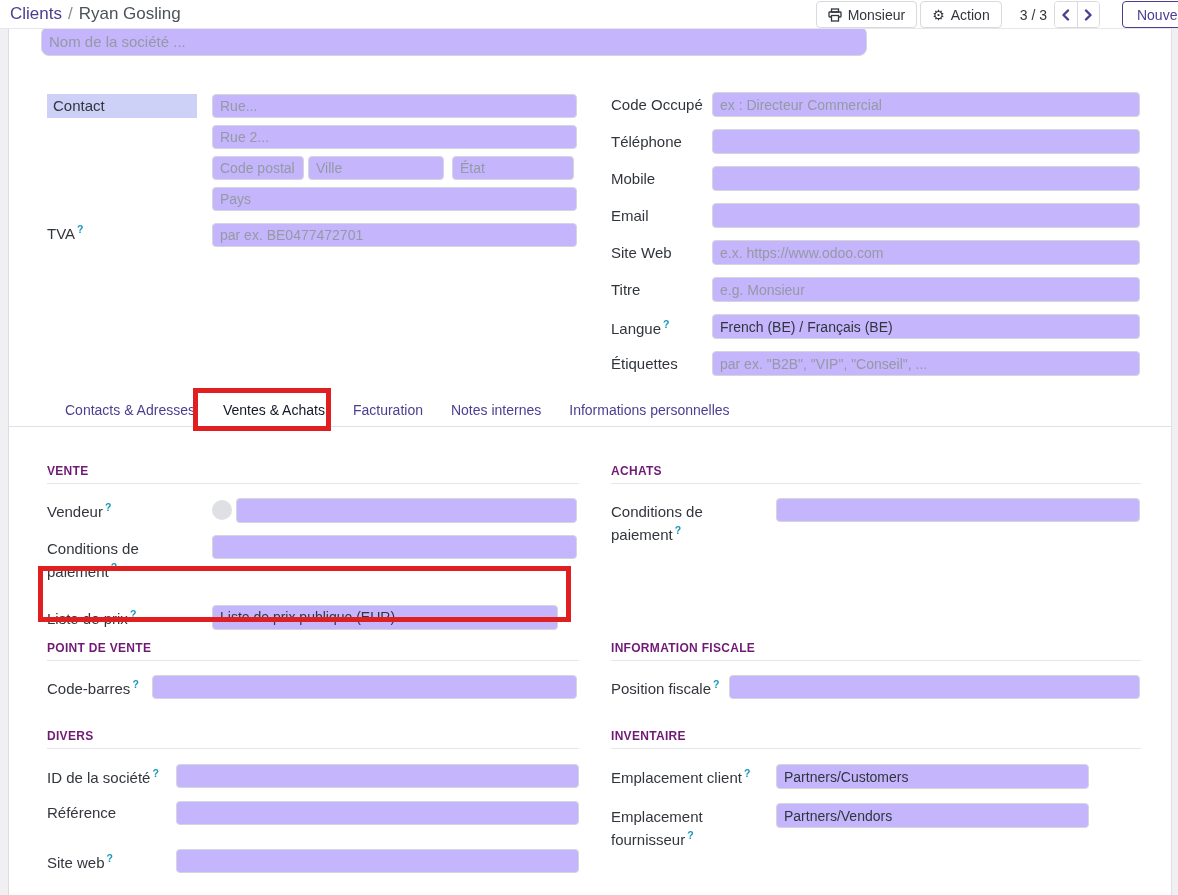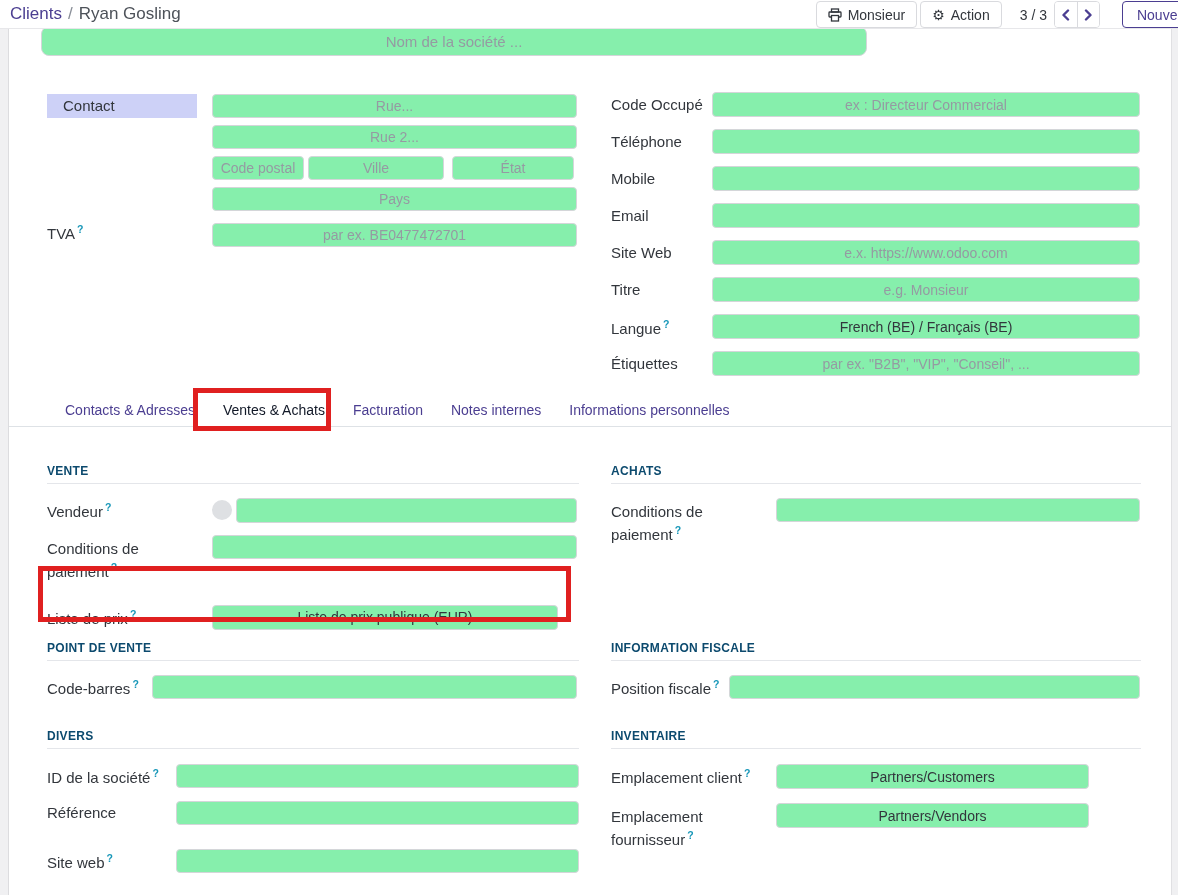--- a/index.html
+++ b/index.html
@@ -28,34 +28,34 @@
   .btn-new { margin-left:22px; margin-right:-30px; height:27px; padding:0 14px;
     border:1px solid #4b3e91; border-radius:4px; background:#fff; color:#4b3e91;
     font-size:14px; font-weight:500; cursor:pointer; font-family:inherit; white-space:nowrap; }
 
   
   .sheet-area { height:866px; background:#f0f0f2; }
   .sheet { position:relative; margin-left:8px; width:1164px; height:100%;
     background:#fff; border-left:1px solid #dcdcdf; border-right:1px solid #e0e0e3; overflow:hidden; }
 
   .inp { border:1px solid #d4d6d9; border-radius:4px; height:24px; padding:0 7px;
-    font-size:14px; font-family:inherit; color:#32363c; background:#86efac; outline:none;text-align:center; }
+    font-size:14px; font-family:inherit; color:#32363c; background:#c4b5fd; outline:none; }
   .inp::placeholder { color:#959aa2; }
   .flabel { font-size:15px; font-weight:500; color:#32363c; padding-top:3px; }
   sup.help { color:#1797b8; font-size:10.5px; font-weight:700; margin-left:2px; }
 
   .company-input { position:absolute; left:32px; top:-3px; width:826px; height:30px;
     border-radius:8px; font-size:15px; }
 
   
   .tl-group { position:absolute; left:38px; top:65px; }
   .tl-row { display:flex; margin-bottom:7px; }
   .tl-label-col { width:165px; }
   .contact-chip { display:inline-block; width:150px; height:24px; line-height:24px;
-    background:#cdd1f7; color:#32363c; font-size:15px; font-weight:500; padding-left:16px; }
+    background:#cdd1f7; color:#32363c; font-size:15px; font-weight:500; padding-left:6px; }
   .addr-inp { width:365px; }
   .zip-inp { width:92px; }
   .city-inp { width:136px; margin-left:4px; }
   .state-inp { width:122px; margin-left:8px; }
   .tva-row { margin-top:12px; }
   .tva-inp { width:365px; }
 
   
   .tr-group { position:absolute; left:602px; top:63px; }
   .tr-row { display:flex; margin-bottom:12px; height:25px; }
@@ -64,21 +64,21 @@
 
   
   .tabs { position:absolute; left:0; top:364px; width:100%; height:34px;
     border-bottom:1px solid #dee2e6; display:flex; align-items:center;
     padding-left:54px; gap:24px; font-size:14px; }
   .tab { color:#4b3e91; cursor:pointer; white-space:nowrap; padding:0 2px; }
   .tab.active { color:#111827; font-weight:500; }
 
   
   .section { position:absolute; }
-  .section h3 { font-size:12px; font-weight:700; color:#0c4a6e; letter-spacing:.3px;
+  .section h3 { font-size:12px; font-weight:700; color:#701a75; letter-spacing:.3px;
     line-height:14px; margin-bottom:5px; }
   .section hr { border:none; border-top:1px solid #e4e6ea; }
   .srow { display:flex; }
   .wrap-label { display:inline-block; max-width:118px; line-height:1.45; }
   .sec-vente { left:38px; top:435px; width:532px; }
   .sec-achats { left:602px; top:435px; width:530px; }
   .sec-pos { left:38px; top:612px; width:532px; }
   .sec-fiscal { left:602px; top:612px; width:530px; }
   .sec-divers { left:38px; top:700px; width:532px; }
   .sec-inventaire { left:602px; top:700px; width:530px; }

